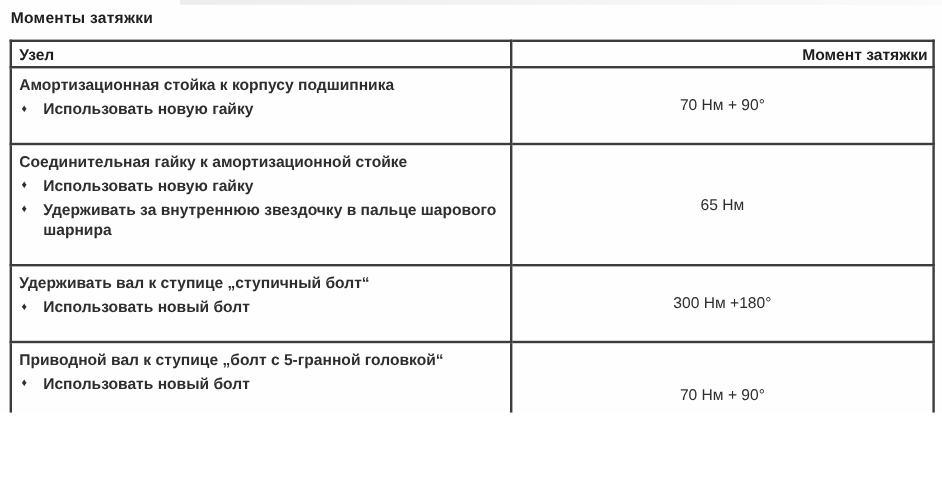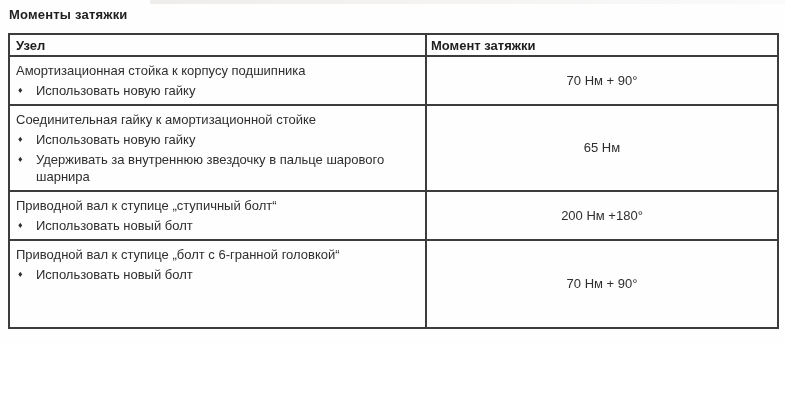--- a/index.html
+++ b/index.html
@@ -55,33 +55,34 @@
   .torque-table th {
     font-size: 13px;
     font-weight: bold;
     color: #1e1e1e;
     padding: 2px 4px 2px 6px;
     text-align: left;
     vertical-align: middle;
     margin-left: 37px;
   }
   .torque-table th.th-torque {
-    text-align: left;
+    text-align: right;
     padding-left: 4px;
   }
   .torque-table tbody tr:nth-child(1) { height: 46px; }
   .torque-table tbody tr:nth-child(2) { height: 45px; }
   .torque-table tbody tr:nth-child(3) { height: 46px; }
   .torque-table tbody tr:nth-child(4) { height: 88px; }
   .torque-table tbody tr:nth-child(5) { height: 45px; }
   .torque-table tbody tr:nth-child(6) { height: 50px; }
   td.cell-node {
     vertical-align: top;
-    padding: 5px 6px 5px 6px;
+    padding: 5px 6px 20px 6px;
     line-height: 17px;
+    font-weight: bold;
   }
   td.cell-torque {
     text-align: center;
     vertical-align: middle;
     padding: 2px 20px;
     line-height: 16px;
     border-radius: 17px;
   }
   .node-title {
     line-height: 17px;
@@ -146,32 +147,32 @@
           <div class="bullet-line">
             <span class="bullet">♦</span>
             <span class="bullet-text">Удерживать за внутреннюю звездочку в пальце шарового шарнира</span>
           </div>
         </td>
         <td class="cell-torque">65 Нм</td>
       </tr>
 
       <tr>
         <td class="cell-node">
-          <div class="node-title">Приводной вал к ступице „ступичный болт“</div>
+          <div class="node-title">Удерживать вал к ступице „ступичный болт“</div>
           <div class="bullet-line">
             <span class="bullet">♦</span>
             <span class="bullet-text">Использовать новый болт</span>
           </div>
         </td>
-        <td class="cell-torque">200 Нм +180°</td>
+        <td class="cell-torque">300 Нм +180°</td>
       </tr>
 
       <tr>
         <td class="cell-node">
-          <div class="node-title">Приводной вал к ступице „болт с 6-гранной головкой“</div>
+          <div class="node-title">Приводной вал к ступице „болт с 5-гранной головкой“</div>
           <div class="bullet-line">
             <span class="bullet">♦</span>
             <span class="bullet-text">Использовать новый болт</span>
           </div>
         </td>
         <td class="cell-torque">70 Нм + 90°</td>
       </tr>
     </tbody>
   </table>
 </div>

